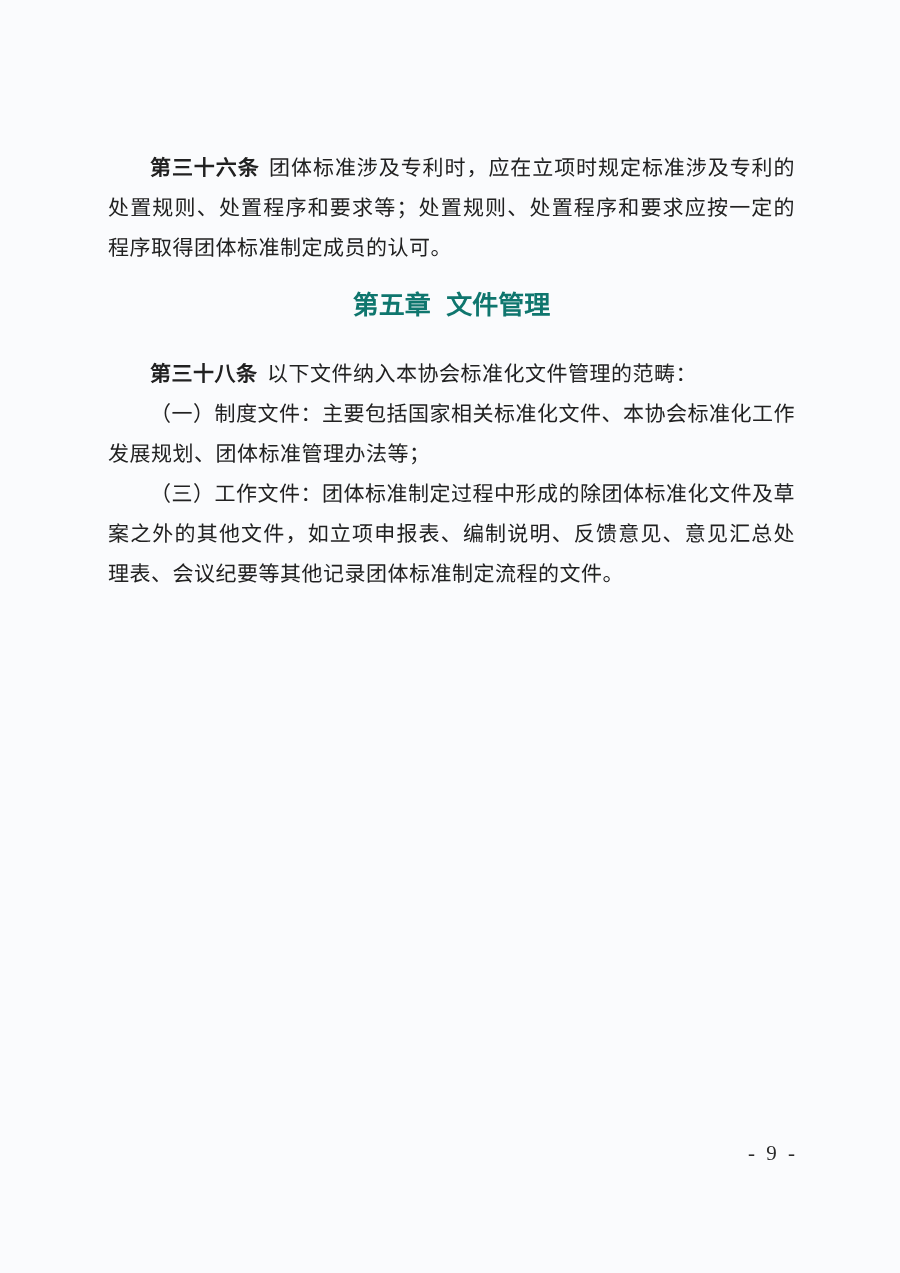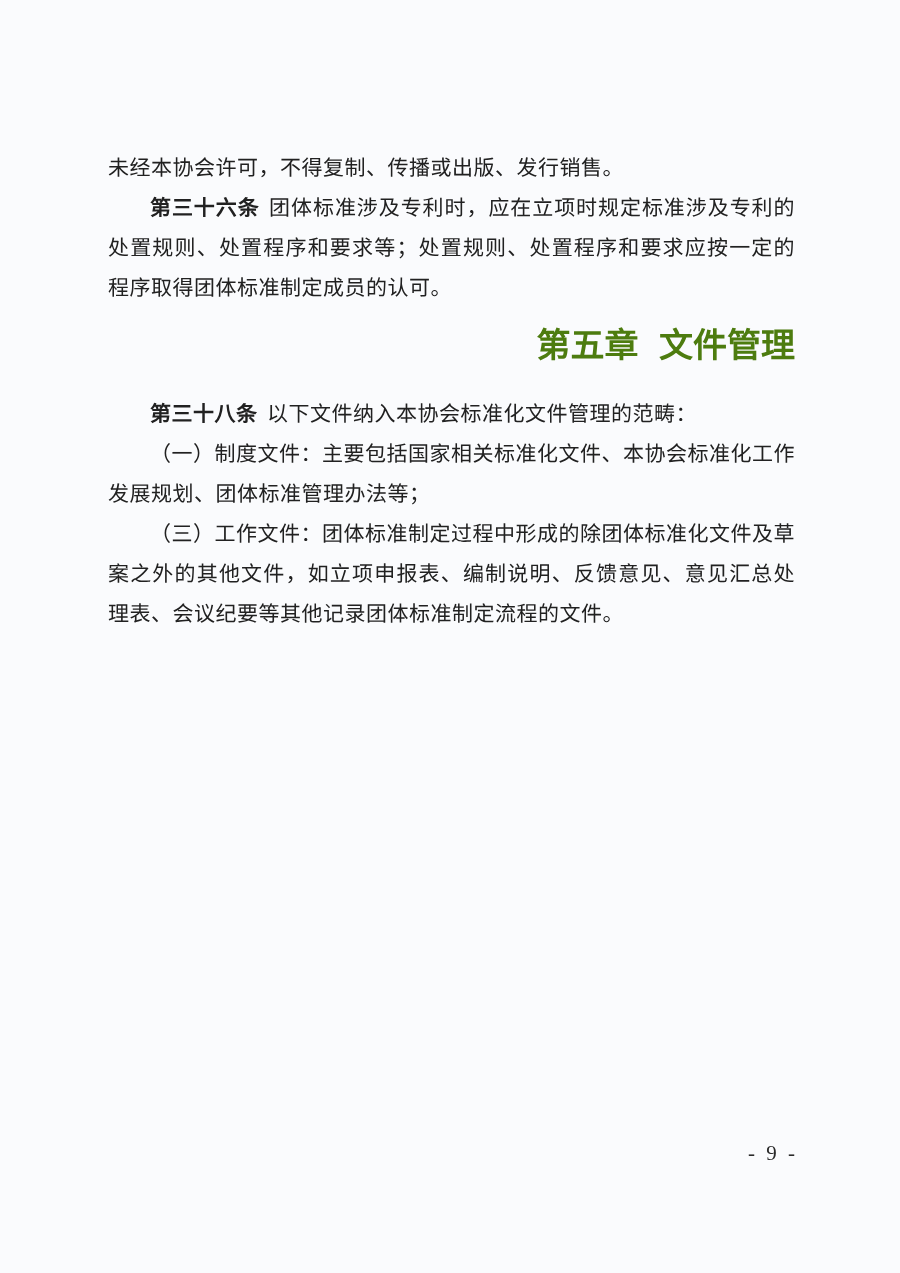--- a/index.html
+++ b/index.html
@@ -32,26 +32,26 @@
   p.body.no-indent {
     text-indent: 0;
   }
   .lead {
     font-family: "Liberation Sans", "DejaVu Sans", sans-serif;
     font-weight: 700;
     margin-right: 0.45em;
   }
   h2.chapter {
     margin: 17px 0 29px 0;
-    text-align: right;
+    text-align: center;
     font-family: "Liberation Sans", "DejaVu Sans", sans-serif;
     font-weight: 700;
-    font-size: 34px;
+    font-size: 26px;
     line-height: 40px;
-    color: #4d7c0f;
+    color: #0f766e;
   }
   h2.chapter .chapter-num {
     margin-right: 0.6em;
   }
   .page-number {
     position: absolute;
     top: 1138px;
     right: 102px;
     font-size: 21px;
     line-height: 30px;
@@ -59,21 +59,20 @@
     color: #2a2a2a;
     font-family: "Liberation Serif", "DejaVu Serif", serif;
   }
 </style>
 </head>
 <body>
 
 <div class="page">
   <div class="content">
 
-    <p class="body no-indent">未经本协会许可，不得复制、传播或出版、发行销售。</p>
 
 
     <p class="body"><span class="lead">第三十六条</span><span>团体标准涉及专利时，应在立项时规定标准涉及专利的处置规则、处置程序和要求等；处置规则、处置程序和要求应按一定的程序取得团体标准制定成员的认可。</span></p>
 
 
     <h2 class="chapter"><span class="chapter-num">第五章</span><span>文件管理</span></h2>
 
     <p class="body"><span class="lead">第三十八条</span><span>以下文件纳入本协会标准化文件管理的范畴：</span></p>
 
     <p class="body">（一）制度文件：主要包括国家相关标准化文件、本协会标准化工作发展规划、团体标准管理办法等；</p>

